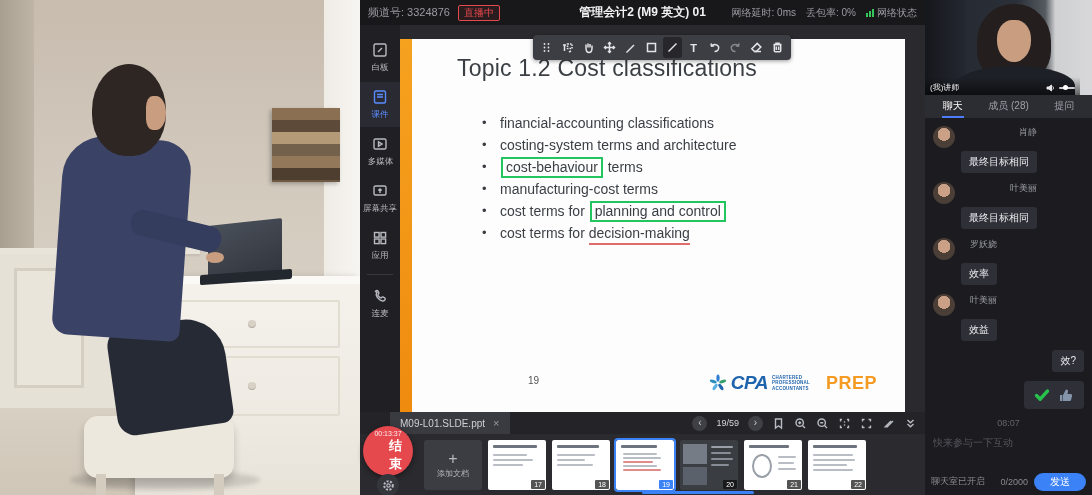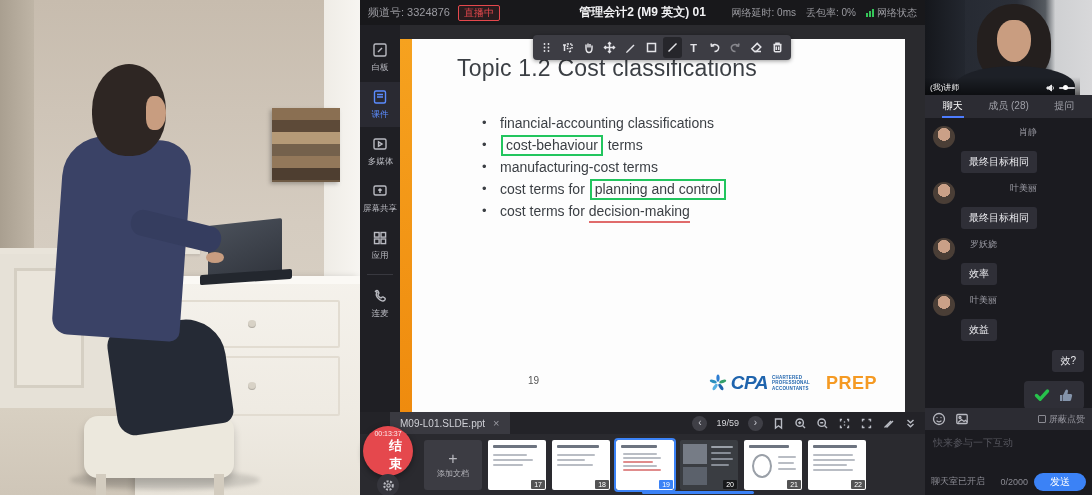--- a/index.html
+++ b/index.html
@@ -258,20 +258,21 @@
         </div>
       </nav>
 
       <div class="stage">
         <div class="orange-stripe"></div>
 
         <div class="slide">
           <div class="slide-title">Topic 1.2 Cost classifications</div>
           <ul class="slide-bullets">
             <li>financial-accounting classifications</li>
+            <li>costing-system terms and architecture</li>
             <li><span class="rbox">cost-behaviour</span><span> terms</span></li>
             <li>manufacturing-cost terms</li>
             <li><span>cost terms for </span><span class="rbox">planning and control</span></li>
             <li><span>cost terms for </span><span class="runder">decision-making</span></li>
           </ul>
           <div class="slide-page">19</div>
           <div class="cpa-wrap">
             <svg class="cpa-star" viewBox="0 0 20 20">
               <g>
                 <ellipse cx="10" cy="4.5" rx="1.8" ry="4" fill="#2d7dd2"></ellipse>
@@ -542,37 +543,20 @@
       <div class="chat-time">08:07</div>
       <div class="msg">
         <span class="avatar"></span>
         <span class="msg-body">
           <span class="msg-name">雷静</span>
 
         </span>
       </div>
     </div>
 
-    <div class="chat-toolbar">
-      <svg viewBox="0 0 14 14">
-          <circle cx="7" cy="7" r="5.5"></circle>
-          <circle cx="5" cy="5.6" r=".7" fill="currentColor" stroke="none"></circle>
-          <circle cx="9" cy="5.6" r=".7" fill="currentColor" stroke="none"></circle>
-          <path d="M4.6 8.6 c1.3 1.6 3.5 1.6 4.8 0"></path>
-        </svg>
-      <svg viewBox="0 0 14 14">
-          <rect x="1.8" y="2.5" width="10.4" height="9" rx="1"></rect>
-          <circle cx="5" cy="5.5" r="1"></circle>
-          <path d="M3 10.5 L6.5 7.5 L9 9.5 L10.5 8.3 L12.2 10"></path>
-        </svg>
-      <span class="cb-right">
-        <span class="cb-box"></span>
-        <span class="cb-label">屏蔽点赞</span>
-      </span>
-    </div>
 
     <div class="chat-input">
       <textarea placeholder="快来参与一下互动" style=""></textarea>
     </div>
 
     <div class="chat-footer">
       <span class="cf-status">聊天室已开启</span>
       <span class="cf-count">0/2000</span>
       <button class="send-btn">发送</button>
     </div>

